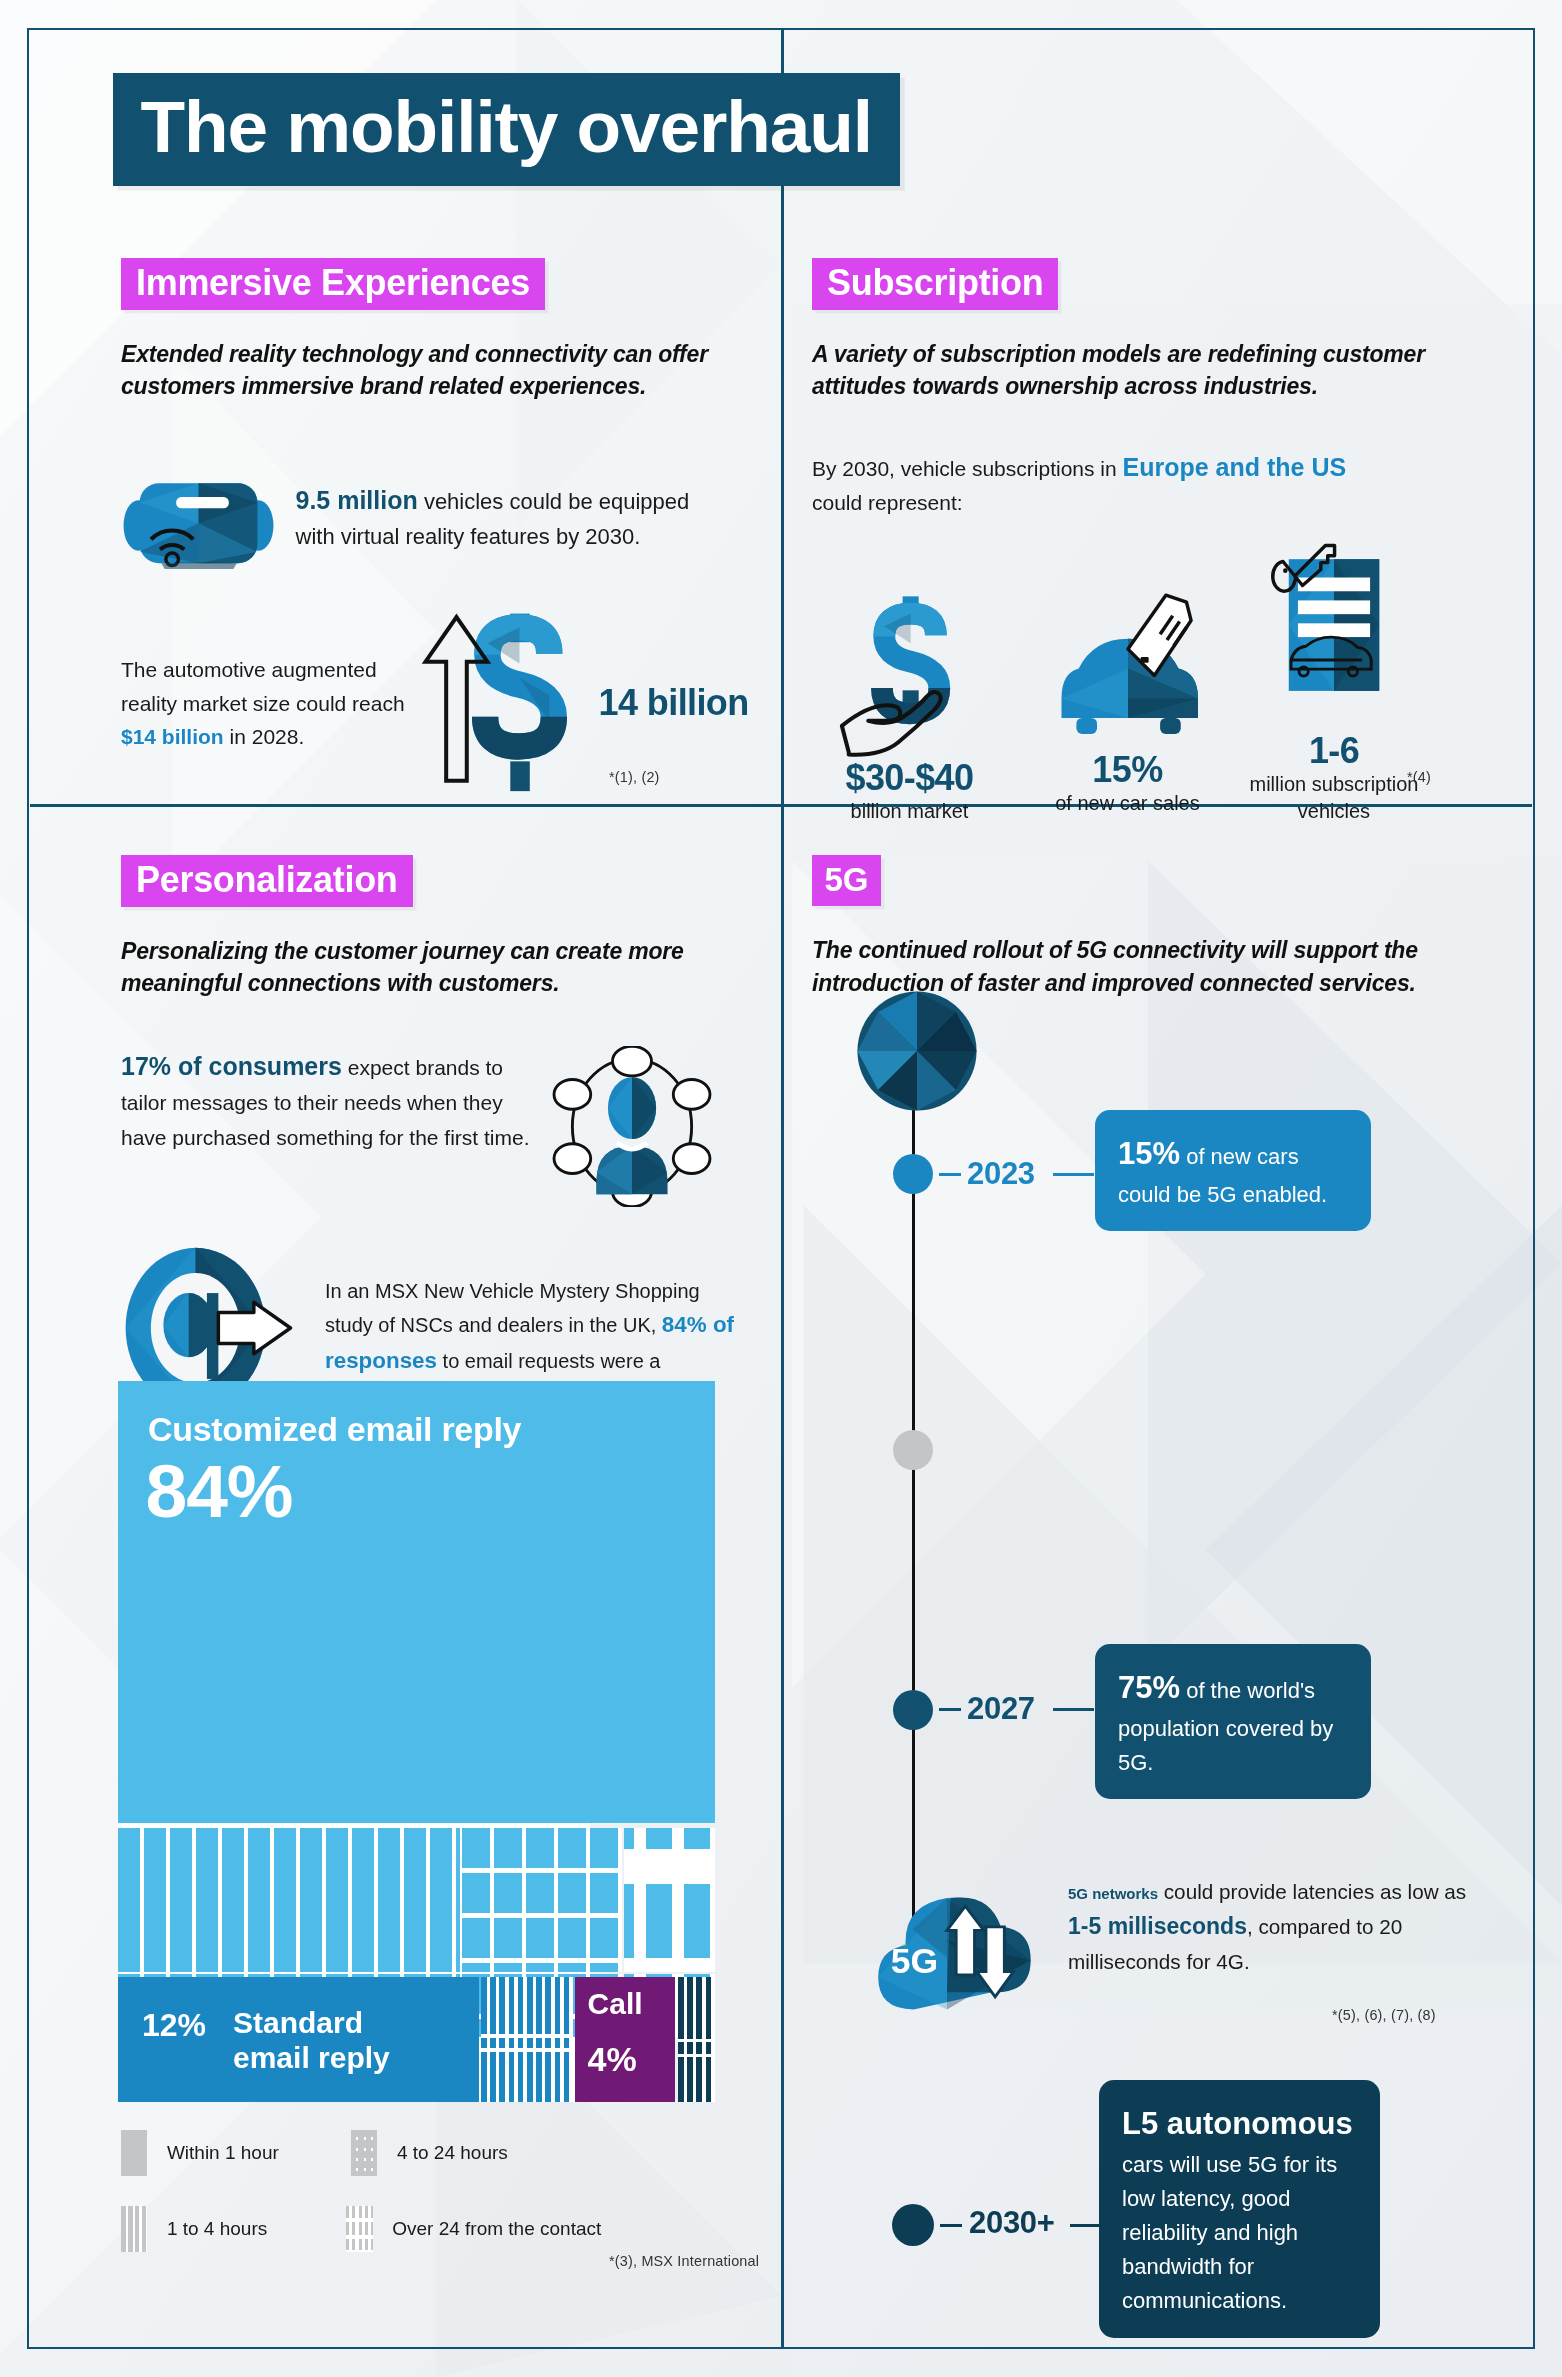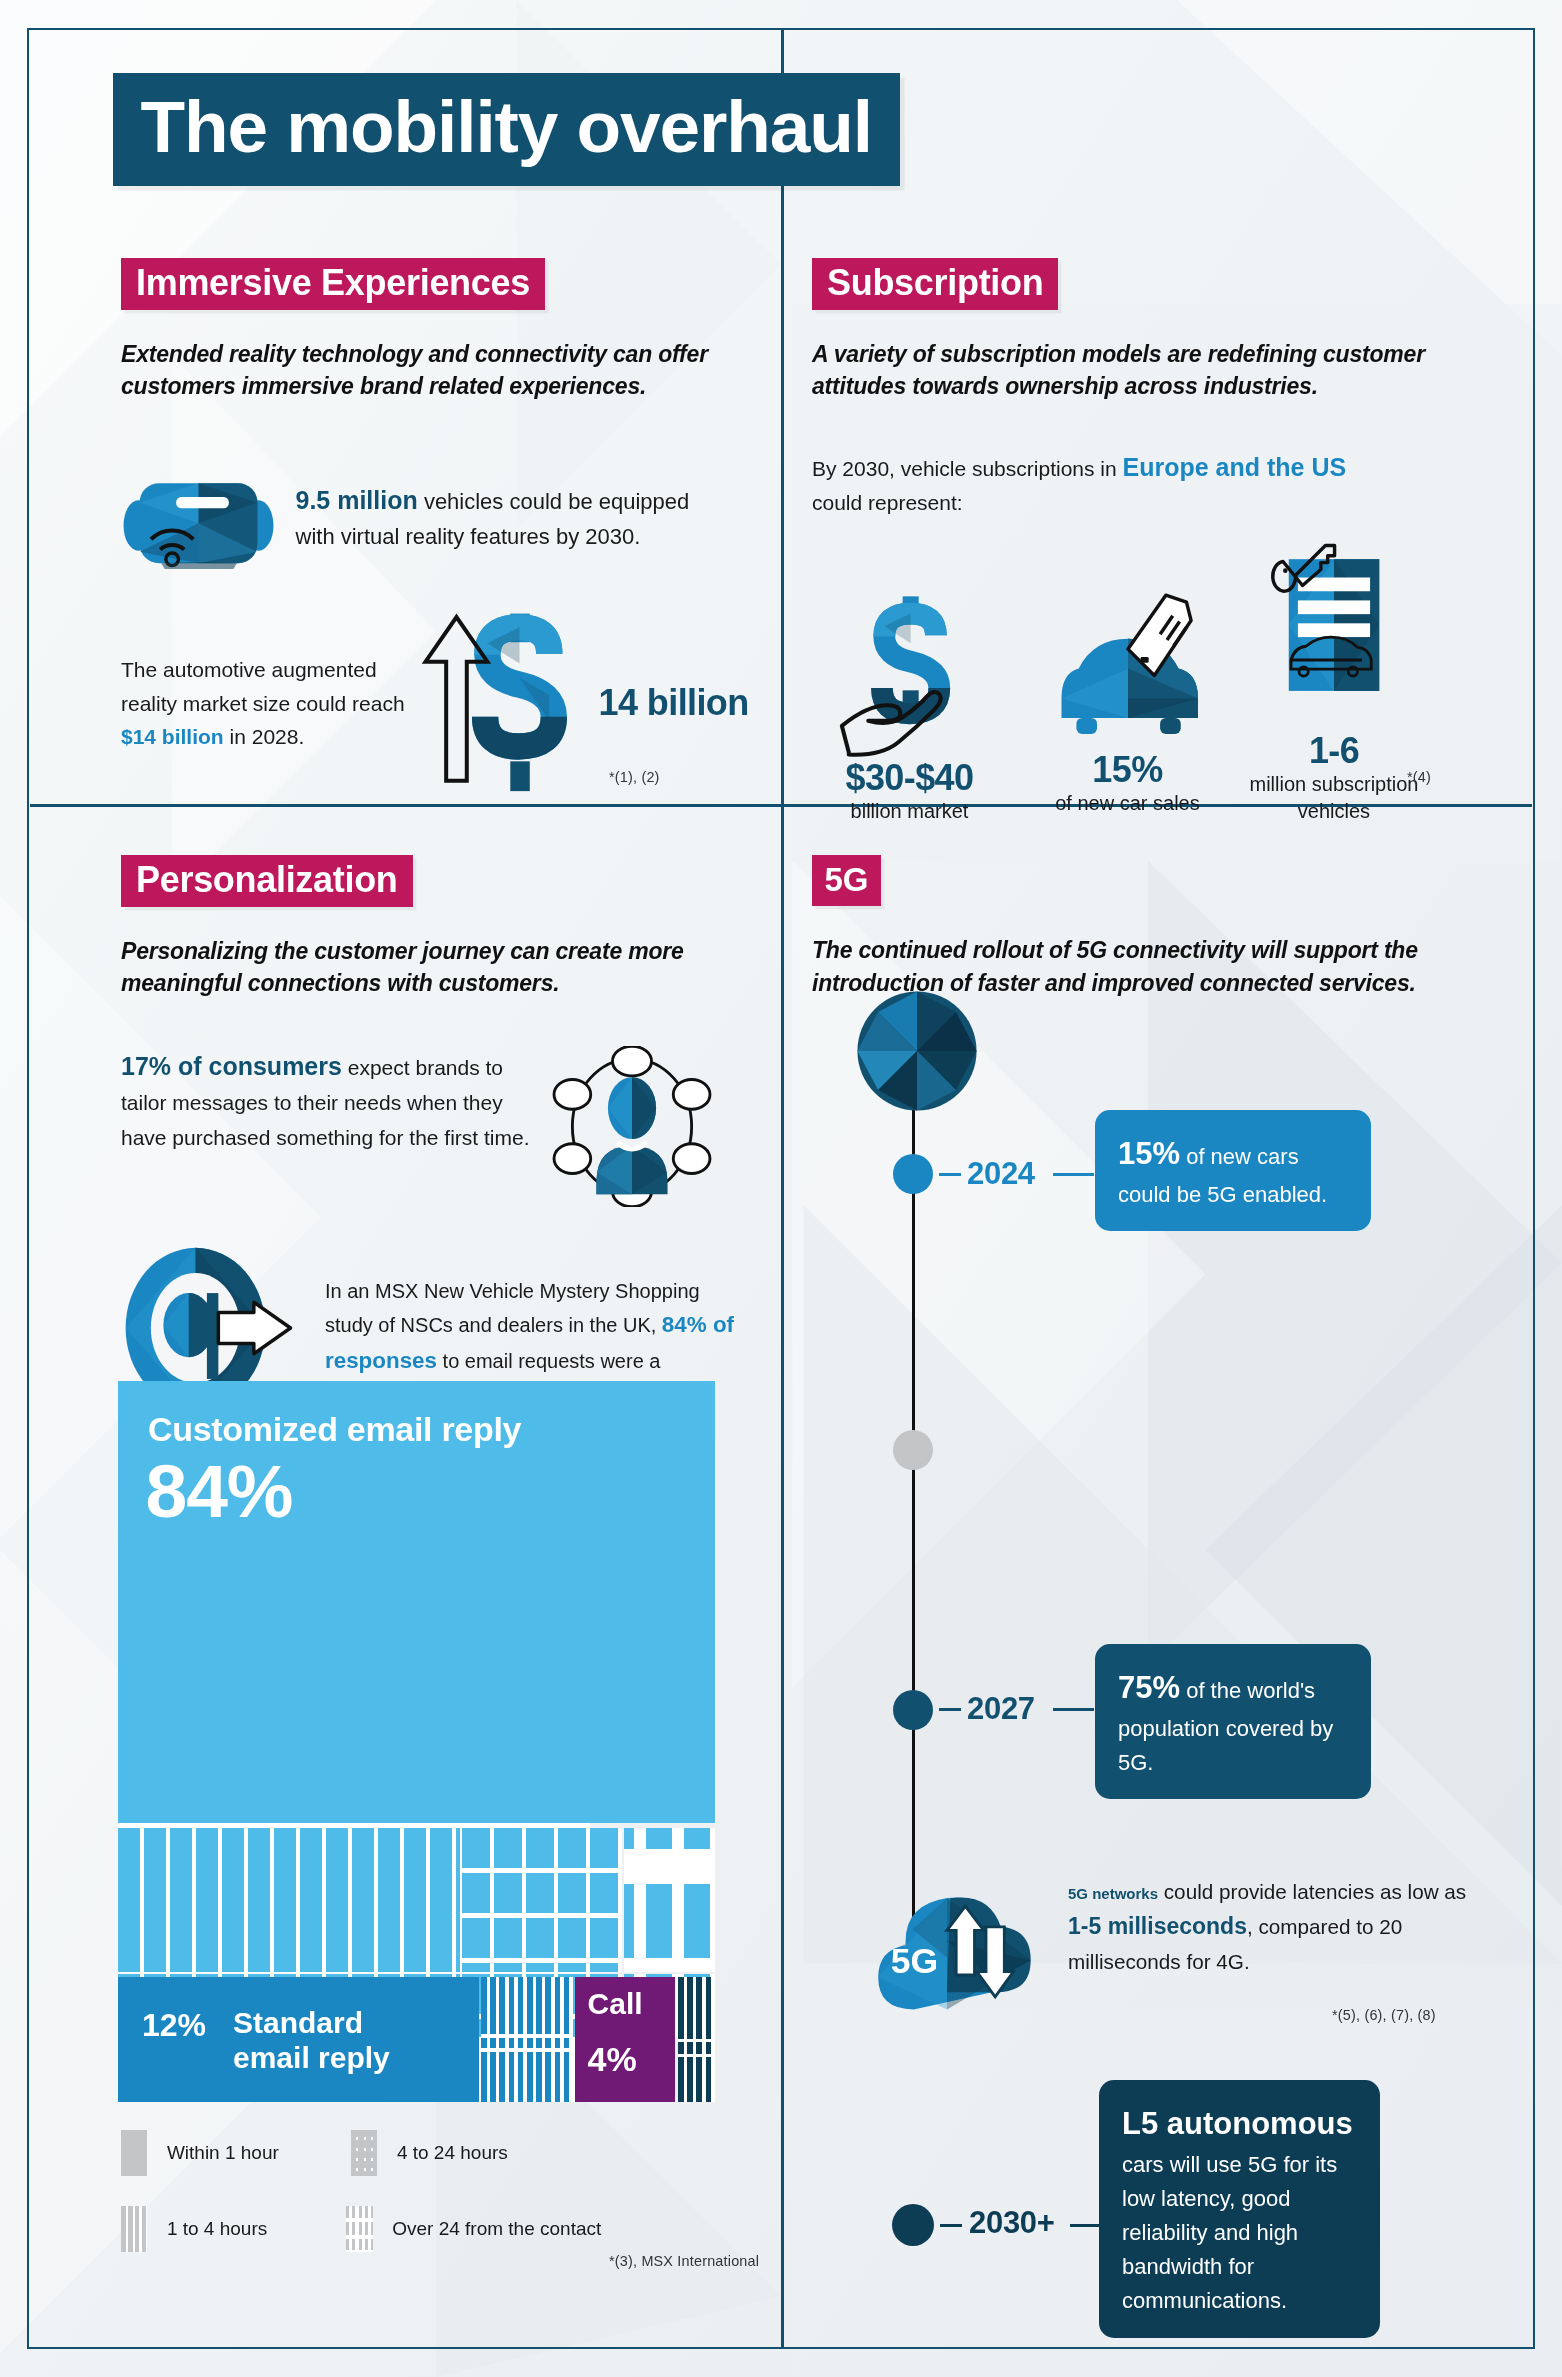--- a/index.html
+++ b/index.html
@@ -27,21 +27,21 @@
     position:absolute;
     left:30px; top:30px;
     width:1502px; height:2317px;
   }
   .vline { position:absolute; top:0; bottom:0; width:2.9px; background:#12506f; }
   .hline { position:absolute; left:0; right:0; height:2.9px; background:#12506f; }
 
   
   .tag {
     display:inline-block;
-    background:#be185d; color:#fff;
+    background:#d946ef; color:#fff;
     font-weight:700;
     letter-spacing:-0.3px;
     padding:6.9px 15px 9.2px 15px;
     font-size:36px; line-height:1;
     box-shadow:3.4px 3.4px 0 rgba(0,0,0,0.05);
   }
   .lede {
     font-style:italic; font-weight:700;
     font-size:23px; line-height:1.42;
     color:#111; letter-spacing:-0.2px;
@@ -477,21 +477,21 @@
     <polygon points="6,110 110,110 42,42" fill="#1b6d97"></polygon>
     <polygon points="214,110 110,110 178,42" fill="#0a3147"></polygon>
     <polygon points="6,110 110,110 42,178" fill="#2a9ad0" opacity="0.75"></polygon>
     <polygon points="214,110 110,110 178,178" fill="#0d3c55"></polygon>
     <polygon points="110,214 110,110 42,178" fill="#0a3147" opacity="0.85"></polygon>
     <polygon points="110,214 110,110 178,178" fill="#1b6d97" opacity="0.8"></polygon>
   </svg>
 
   <div class="tl-dot dot-lt" style="top:166px"></div>
   <div class="tl-tick" style="left:52px;top:185px;width:22px;background:#1b87c2"></div>
-  <div class="tl-year" style="left:80px;top:168px;color:#1b87c2">2024</div>
+  <div class="tl-year" style="left:80px;top:168px;color:#1b87c2">2023</div>
   <div class="tl-tick" style="left:166px;top:185px;width:41px;background:#1b87c2"></div>
   <div class="tl-card card-lt" style="left:208px;top:122px;width:276px">
     <span class="big">15%</span><span> of new cars could be 5G enabled.</span>
   </div>
 
   <div class="tl-dot dot-gy" style="top:442px"></div>
 
   <div class="tl-dot dot-dk" style="top:702px"></div>
   <div class="tl-tick" style="left:52px;top:720px;width:22px;background:#12506f"></div>
   <div class="tl-year" style="left:80px;top:703px;color:#12506f">2027</div>

